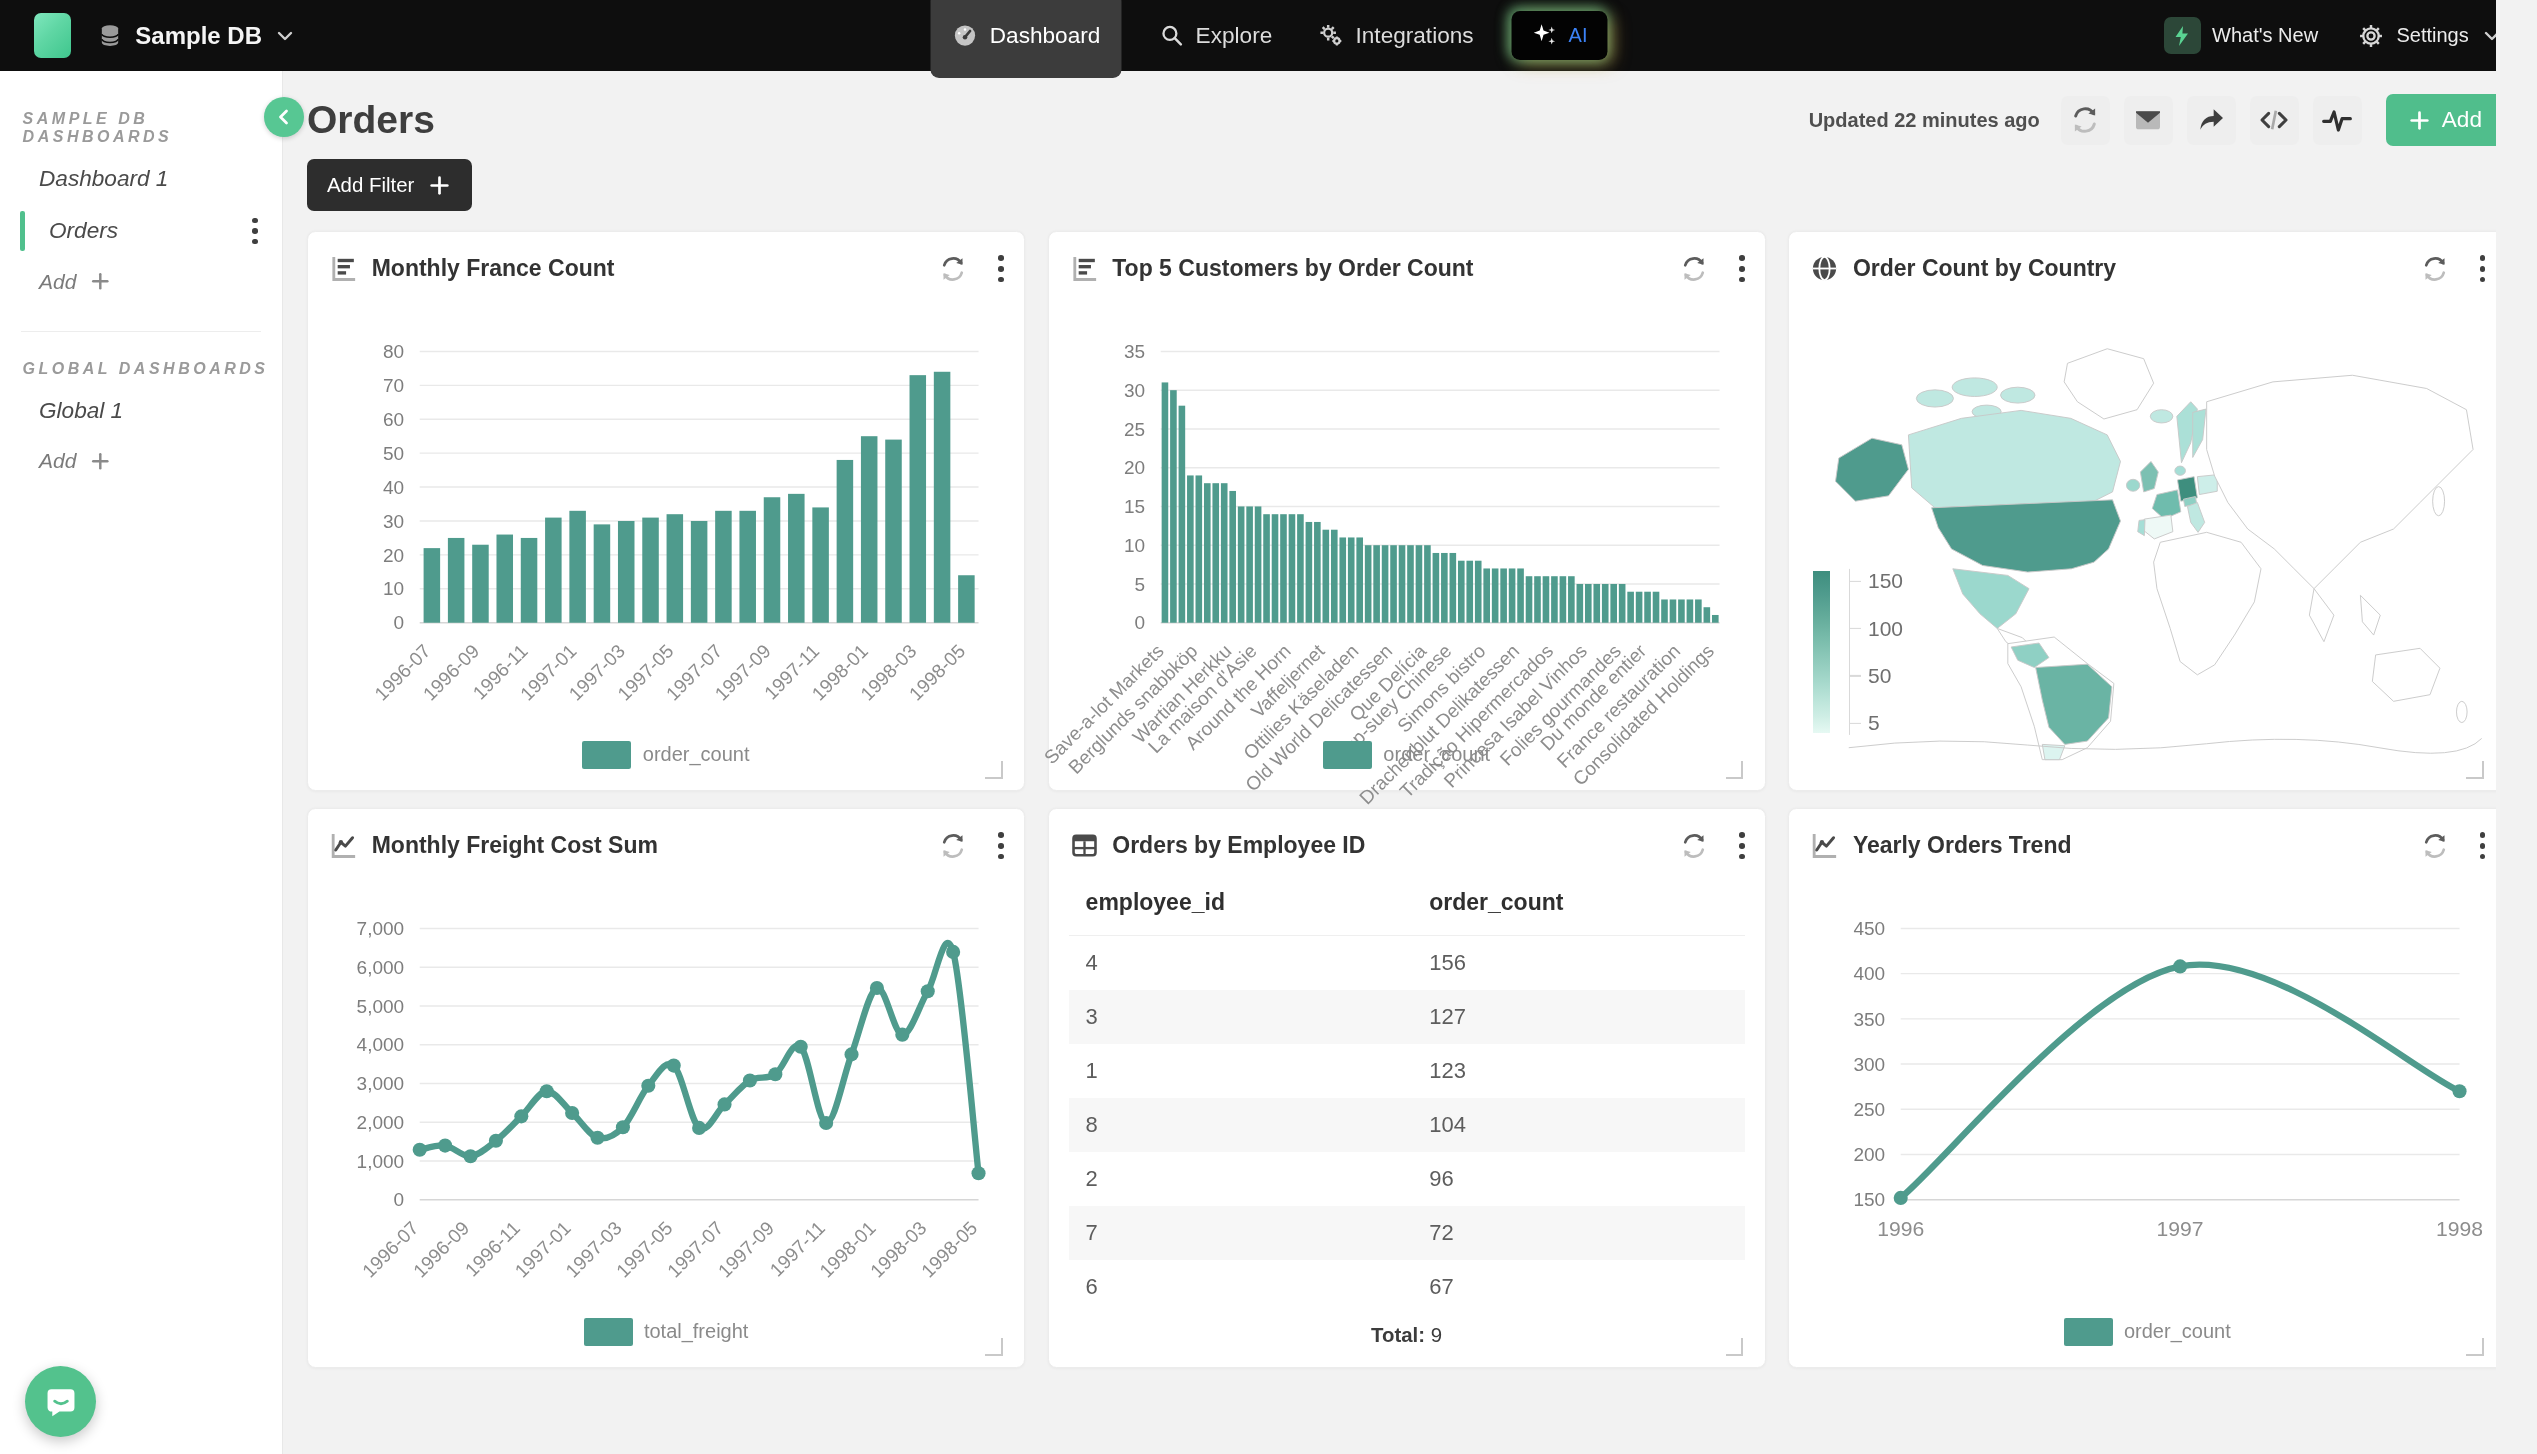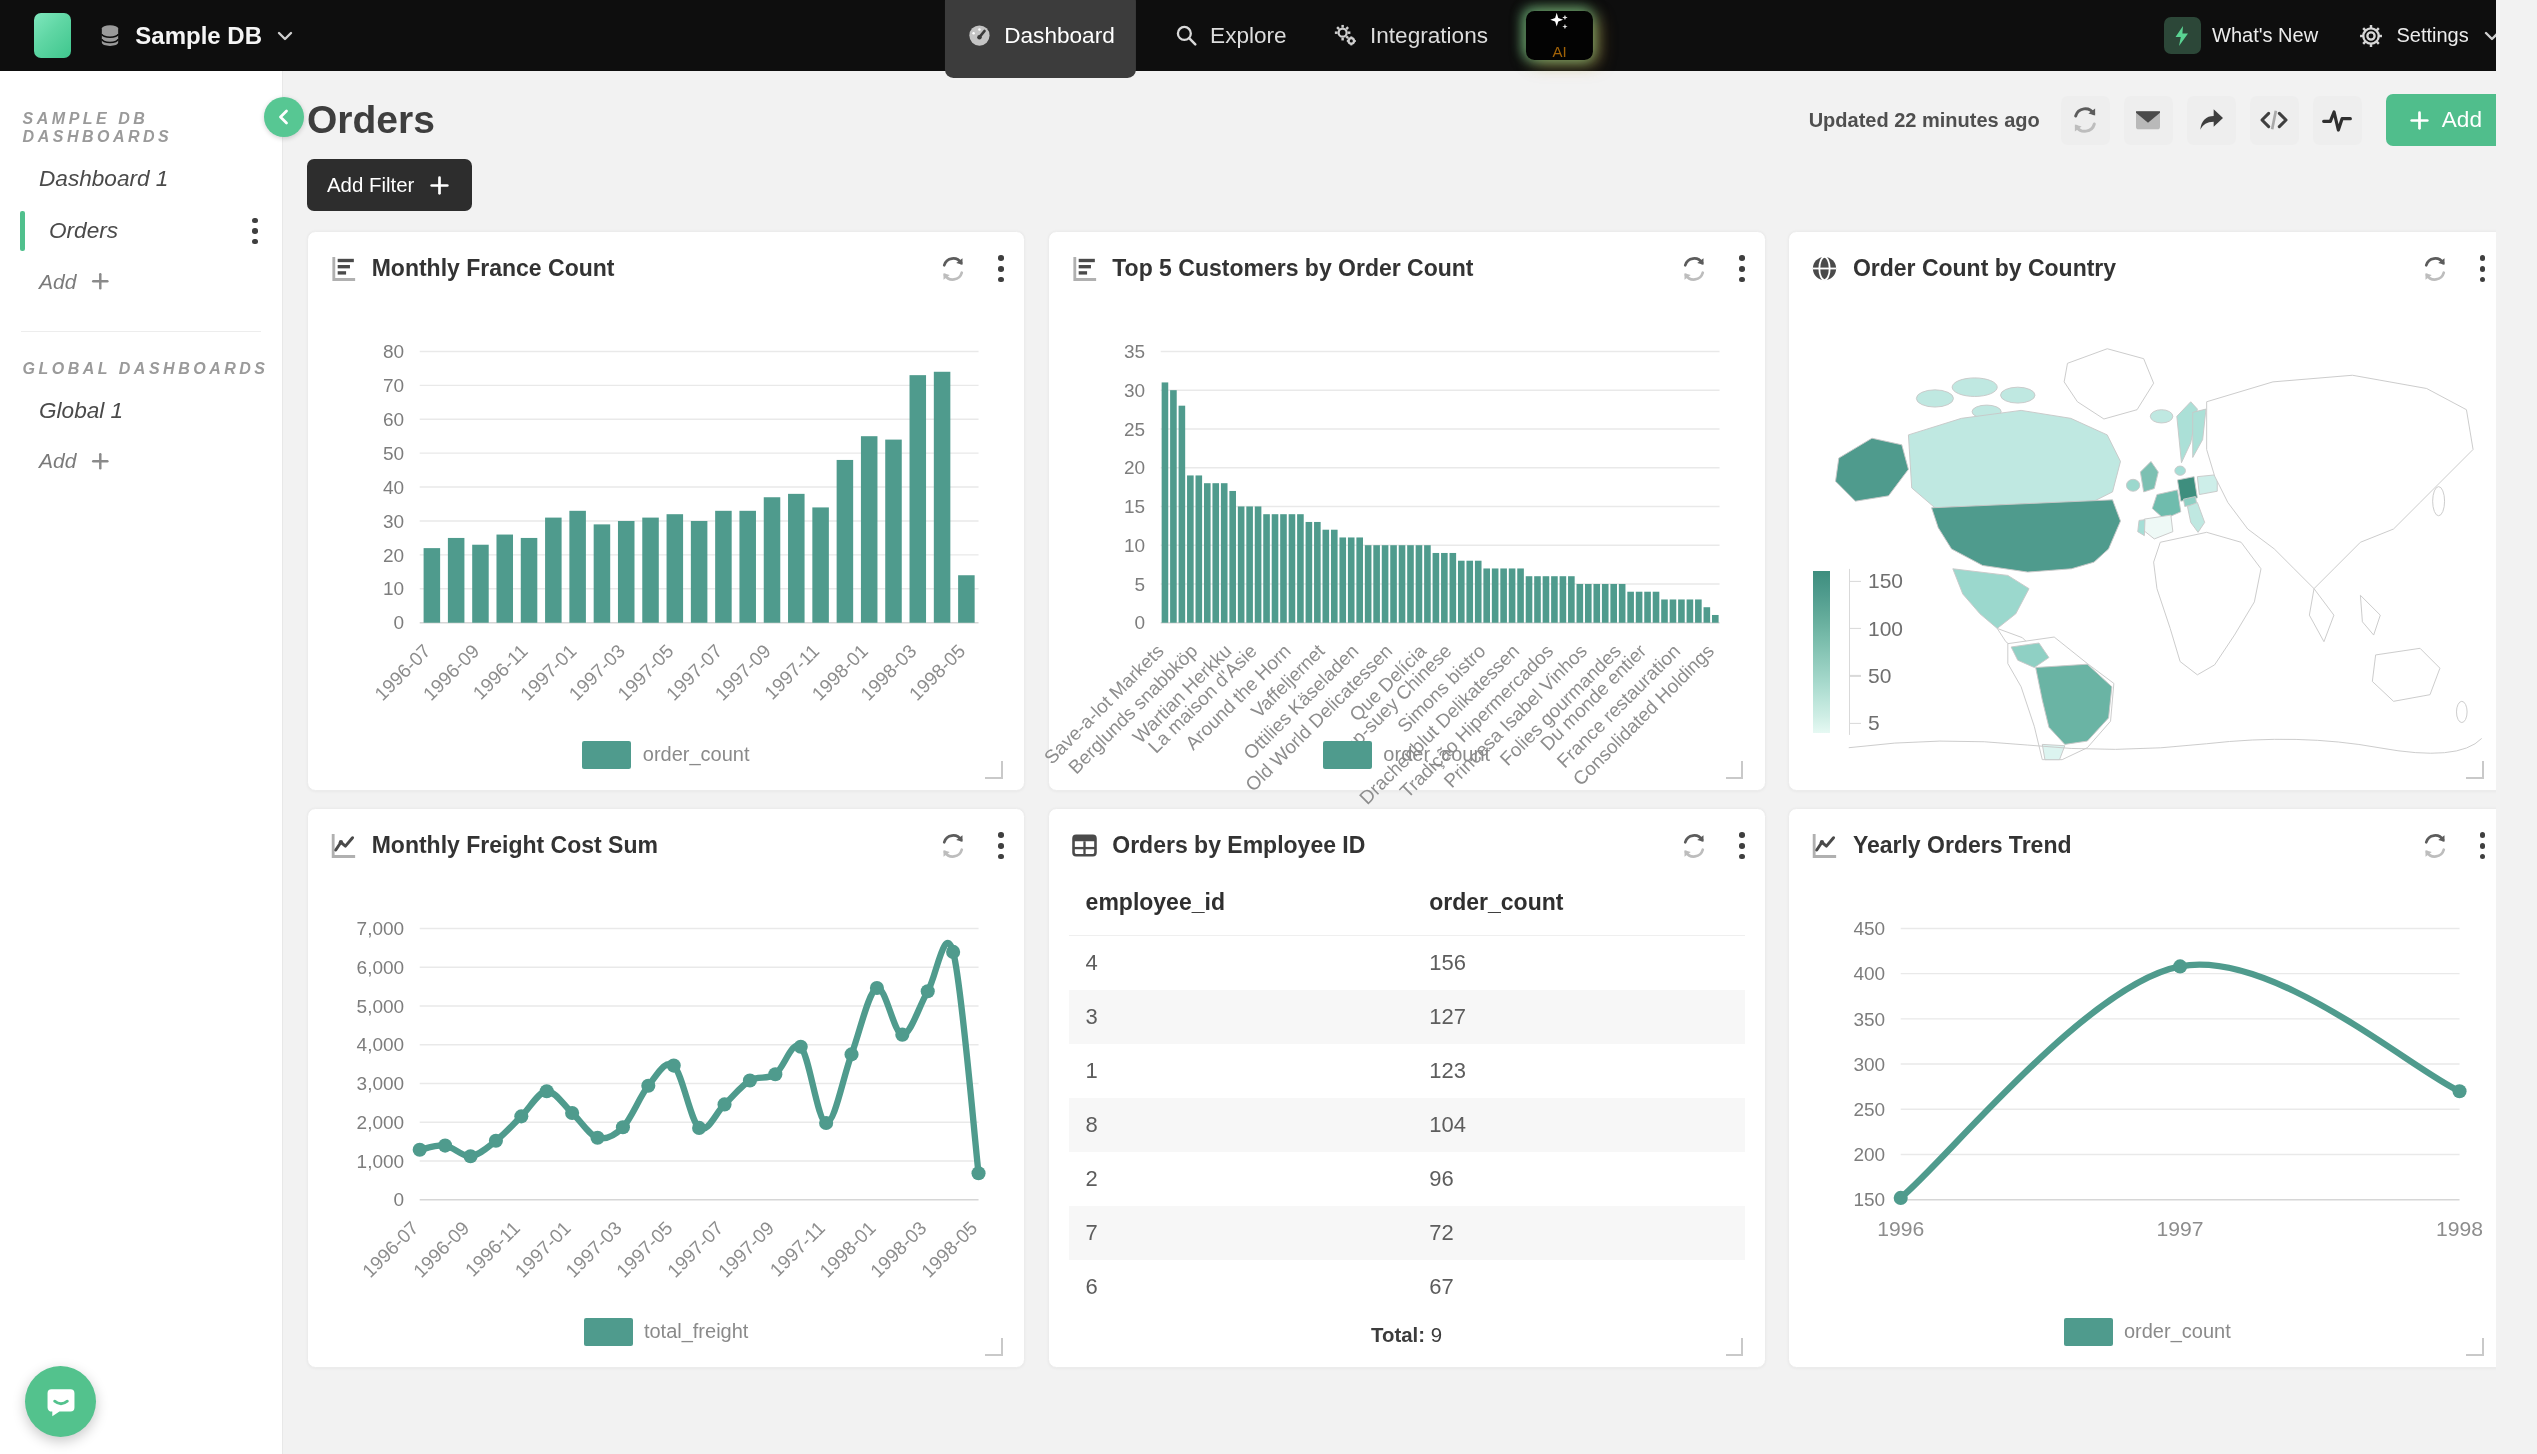--- a/index.html
+++ b/index.html
@@ -6,22 +6,22 @@
   #app{position:relative;width:2496px;height:1455px;overflow:hidden;background:#f2f2f2;}
 
   
   .topbar{position:absolute;left:0;top:0;width:2538px;height:71px;background:#0e0e0e;display:flex;align-items:center;justify-content:space-between;padding:0 34px;box-sizing:border-box;}
   .tb-left{display:flex;align-items:center;gap:25px;}
   .logo{width:37px;height:45px;border-radius:7px;background:linear-gradient(135deg,#7fe7bd 0%,#5fd6a4 45%,#3fc68d 100%);}
   .ws{display:flex;align-items:center;gap:11.3px;color:#f5f5f5;font-size:24px;font-weight:600;}
   .tb-nav{position:absolute;left:50%;top:0;height:71px;transform:translateX(-50%);display:flex;align-items:center;gap:31px;}
   .nav-item{display:flex;align-items:center;gap:11.3px;color:#dcdcdc;font-size:22.6px;height:49px;padding:0 7px;}
   .nav-item.active{background:#3c3c3c;border-radius:8.5px;padding:18px 21px;color:#fff;}
-  .ai-pill{display:flex;align-items:center;gap:10px;background:#030303;border-radius:8.5px;height:49px;padding:0 20px;color:#a16207;font-size:15px;
-    box-shadow:0 0 12.7px 2.8px rgba(125,214,145,.55), 6.3px 5px 17px -1.4px rgba(232,160,60,.5), -4.2px -3.5px 11.3px rgba(125,214,145,.35);flex-direction:column;}
+  .ai-pill{display:flex;align-items:center;gap:10px;background:#030303;border-radius:8.5px;height:49px;padding:0 20px;color:#3b82f6;font-size:20px;
+    box-shadow:0 0 12.7px 2.8px rgba(125,214,145,.55), 6.3px 5px 17px -1.4px rgba(232,160,60,.5), -4.2px -3.5px 11.3px rgba(125,214,145,.35);}
   .tb-right{display:flex;align-items:center;gap:39px;color:#ececec;font-size:20px;}
   .tb-group{display:flex;align-items:center;gap:11.3px;}
   .bolt-badge{width:37px;height:37px;border-radius:7px;background:#2c4738;display:flex;align-items:center;justify-content:center;}
 
   
   .sidebar{position:absolute;left:0;top:71px;width:283px;height:1384px;background:#ffffff;border-right:0.7px solid #e8e8e8;box-sizing:border-box;padding-top:39px;font-style:italic;}
   .sb-section{color:#9a9a9a;font-size:16px;letter-spacing:3.5px;padding:0 0 7px 22.6px;font-weight:600;}
   .sb-item{position:relative;display:flex;align-items:center;height:52px;padding-left:39px;font-size:22.6px;color:#4a4a4a;}
   .sb-item.active::before{content:"";position:absolute;left:20px;top:5.6px;bottom:5.6px;width:5px;background:#50c08d;border-radius:2.1px;}
   .sb-item.active{padding-left:49px;}

